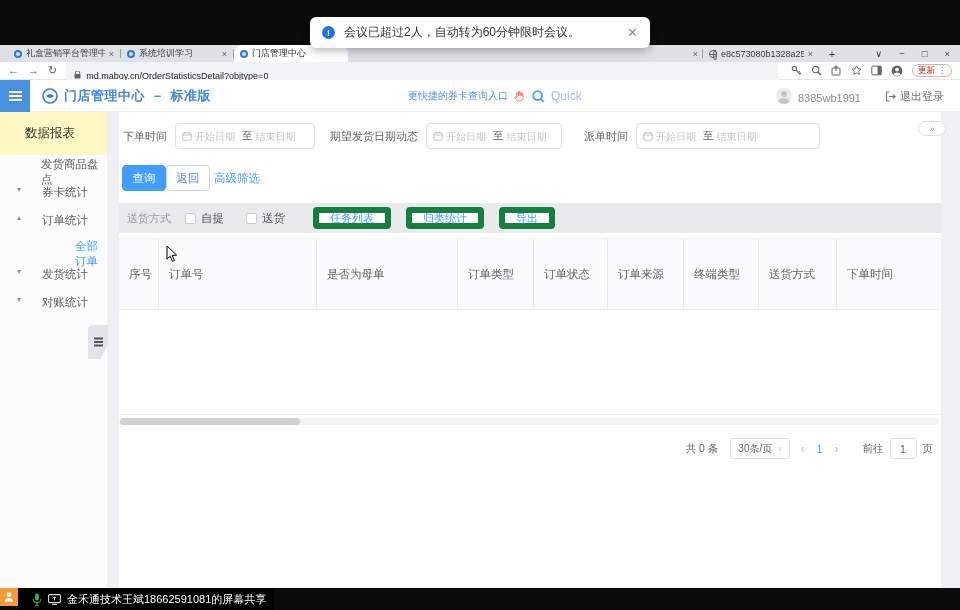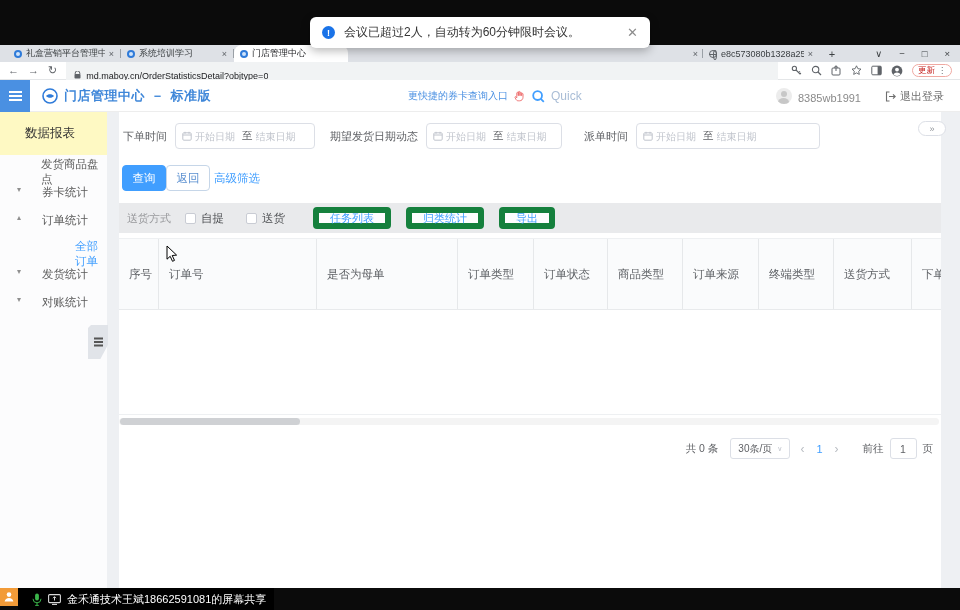--- a/index.html
+++ b/index.html
@@ -338,21 +338,20 @@
           <div class="btn-blue">归类统计</div>
           <div class="btn-blue">导出</div>
         </div>
 
         <div class="thead">
           <div class="th c0">序号</div>
           <div class="th c1">订单号</div>
           <div class="th c2">是否为母单</div>
           <div class="th c3">订单类型</div>
           <div class="th c4">订单状态</div>
-          <div class="th c5">商品类型</div>
           <div class="th c6">订单来源</div>
           <div class="th c7">终端类型</div>
           <div class="th c8">送货方式</div>
           <div class="th c9">下单时间</div>
         </div>
         <div class="tbody"></div>
         <div class="hscroll">
             <div class="thumb"></div>
           </div>
 

